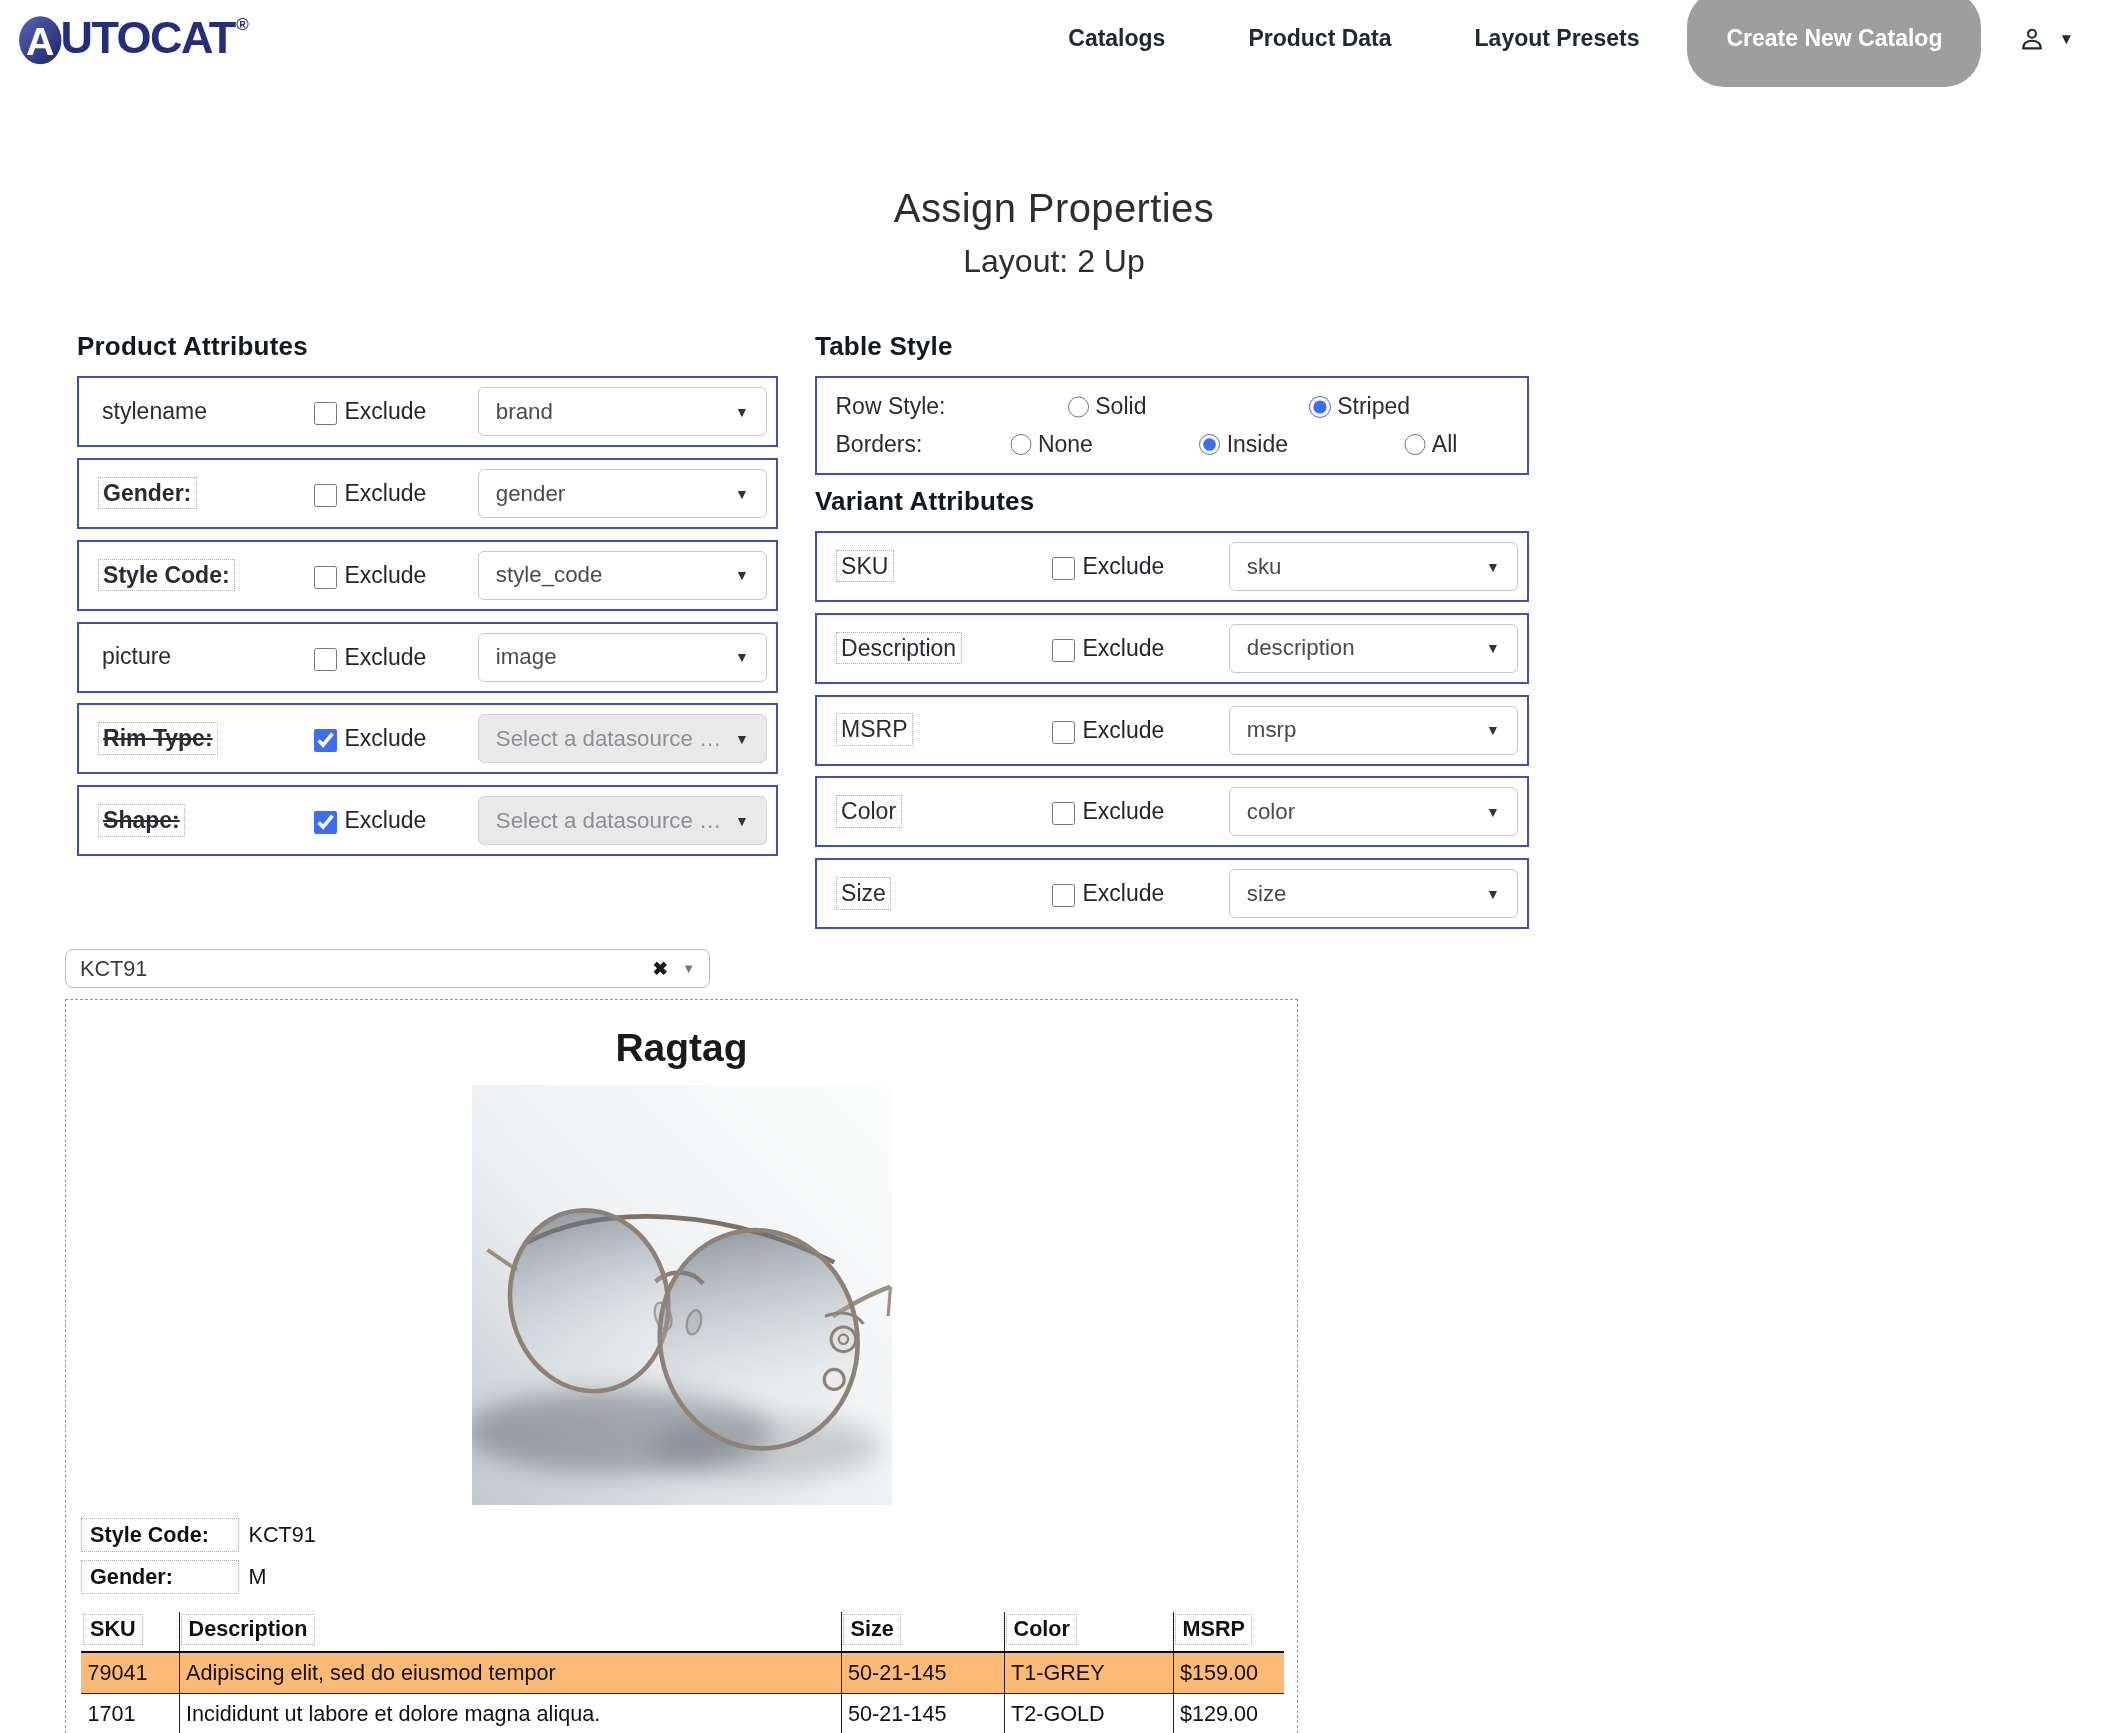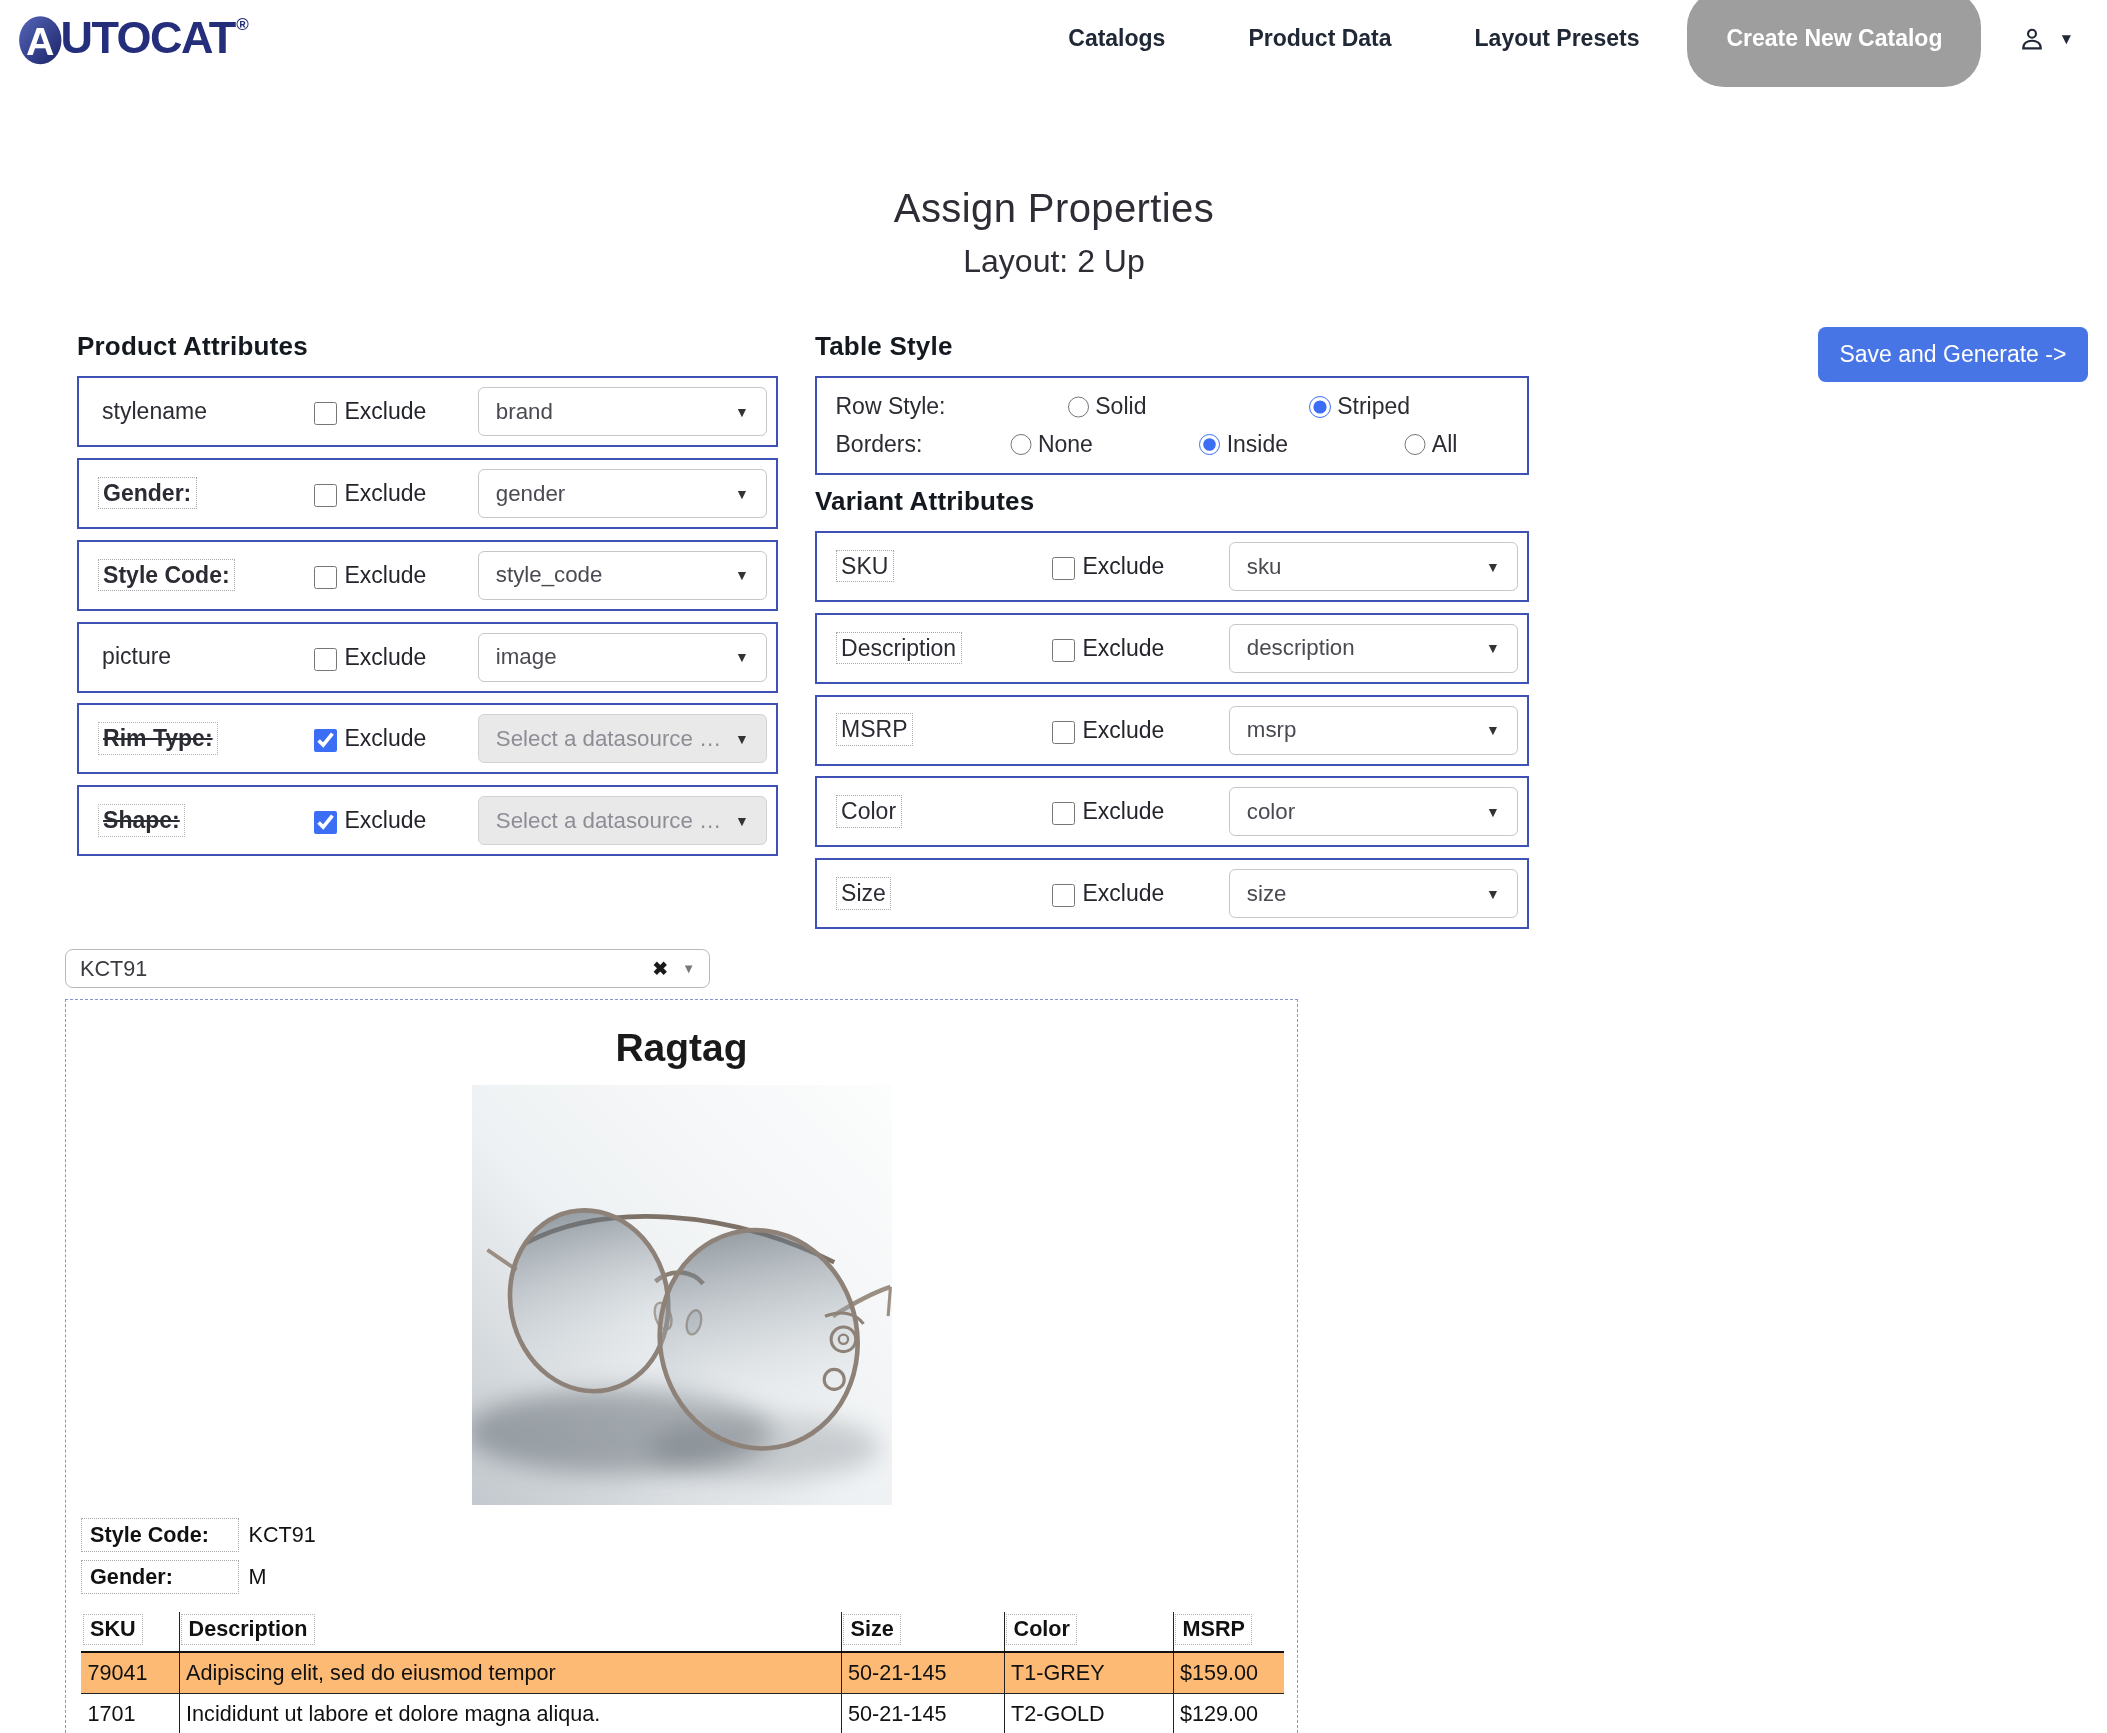--- a/index.html
+++ b/index.html
@@ -284,21 +284,20 @@
             <span class="ex-lbl">Exclude</span>
     </label>
     <div class="select">
       <span class="sel-text">size</span>
             <span class="caret">▼</span>
     </div>
   </div>
 </div>
   </div>
 
-  <button class="save-btn-abs">Save and Generate -&gt;</button>
 </div>
 
 <div class="style-select">
   <span>KCT91</span>
   <span class="clear">✖</span>
   <span class="ss-caret">▼</span>
 </div>
 
 <div class="preview">
   <div class="prev-title">Ragtag</div>

